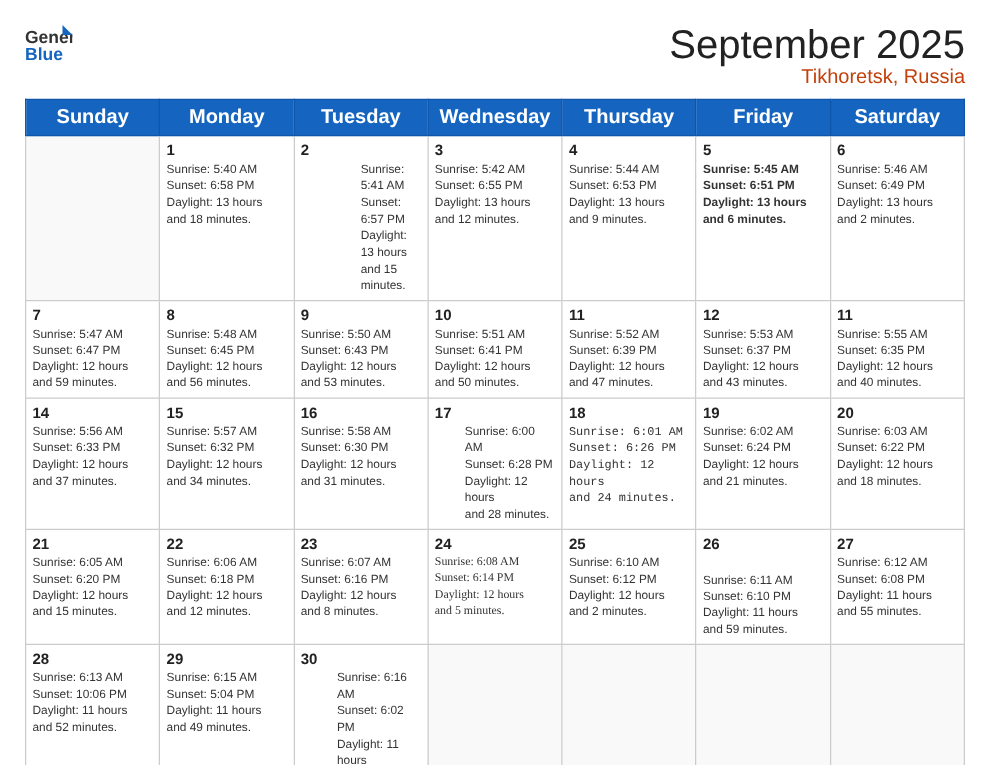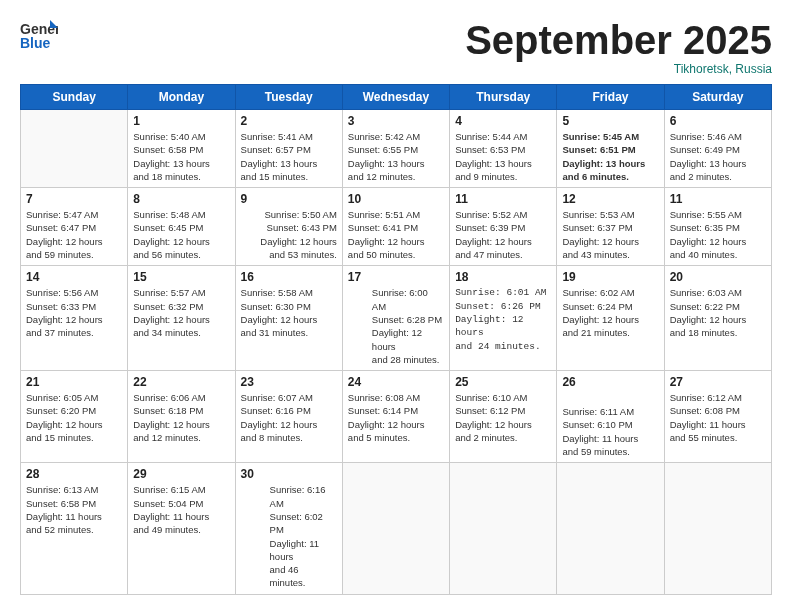--- a/index.html
+++ b/index.html
@@ -24,40 +24,40 @@
     }
     .logo {
       display: flex;
       flex-direction: column;
       align-items: flex-start;
     }
     .title-block {
       text-align: right;
     }
     .title-block h1 {
-      font-size: 40px;
-      font-weight: bold;
+      font-size: 32px;
+      font-weight: normal;
       color: #222;
       line-height: 1.1;
       text-align: right;
     }
     .title-block h2 {
-      font-size: 12px;
+      font-size: 16px;
       font-weight: normal;
-      color: #0f766e;
+      color: #c2410c;
     }
     .calendar {
       width: 100%;
       border-collapse: collapse;
       border: 1px solid #ccc;
     }
     .calendar th {
       background: #1565c0;
       color: #fff;
-      font-size: 12px;
+      font-size: 16px;
       font-weight: bold;
       text-align: center;
       padding: 5px 4px;
       border: 1px solid #1055a8;
     }
     .calendar td {
       vertical-align: top;
       border: 1px solid #ccc;
       padding: 4px 5px;
       width: calc(100% / 7);
@@ -117,21 +117,21 @@
           <td class="empty"></td>
           <td>
             <span class="day-num">1</span>
             <div class="day-info" style="white-space: pre-line;">Sunrise: 5:40 AM
 Sunset: 6:58 PM
 Daylight: 13 hours
 and 18 minutes.</div>
           </td>
           <td>
             <span class="day-num">2</span>
-            <div class="day-info" style="white-space: pre-line;">Sunrise: 5:41 AM
+            <div class="day-info" style="white-space: pre-line; margin-left: 48px;">Sunrise: 5:41 AM
 Sunset: 6:57 PM
 Daylight: 13 hours
 and 15 minutes.</div>
           </td>
           <td>
             <span class="day-num">3</span>
             <div class="day-info" style="white-space: pre-line;">Sunrise: 5:42 AM
 Sunset: 6:55 PM
 Daylight: 13 hours
 and 12 minutes.</div>
@@ -168,21 +168,21 @@
           </td>
           <td>
             <span class="day-num">8</span>
             <div class="day-info" style="white-space: pre-line;">Sunrise: 5:48 AM
 Sunset: 6:45 PM
 Daylight: 12 hours
 and 56 minutes.</div>
           </td>
           <td>
             <span class="day-num">9</span>
-            <div class="day-info" style="white-space: pre-line; text-align: right;">Sunrise: 5:50 AM
+            <div class="day-info" style="white-space: pre-line;">Sunrise: 5:50 AM
 Sunset: 6:43 PM
 Daylight: 12 hours
 and 53 minutes.</div>
           </td>
           <td>
             <span class="day-num">10</span>
             <div class="day-info" style="white-space: pre-line;">Sunrise: 5:51 AM
 Sunset: 6:41 PM
 Daylight: 12 hours
 and 50 minutes.</div>
@@ -277,21 +277,21 @@
           </td>
           <td>
             <span class="day-num">23</span>
             <div class="day-info" style="white-space: pre-line;">Sunrise: 6:07 AM
 Sunset: 6:16 PM
 Daylight: 12 hours
 and 8 minutes.</div>
           </td>
           <td>
             <span class="day-num">24</span>
-            <div class="day-info" style="white-space: pre-line;">Sunrise: 6:08 AM
+            <div class="day-info" style="white-space: pre-line; font-family: Liberation Serif, serif;">Sunrise: 6:08 AM
 Sunset: 6:14 PM
 Daylight: 12 hours
 and 5 minutes.</div>
           </td>
           <td>
             <span class="day-num">25</span>
             <div class="day-info" style="white-space: pre-line;">Sunrise: 6:10 AM
 Sunset: 6:12 PM
 Daylight: 12 hours
 and 2 minutes.</div>
@@ -308,21 +308,21 @@
             <div class="day-info" style="white-space: pre-line;">Sunrise: 6:12 AM
 Sunset: 6:08 PM
 Daylight: 11 hours
 and 55 minutes.</div>
           </td>
         </tr>
         <tr>
           <td>
             <span class="day-num">28</span>
             <div class="day-info" style="white-space: pre-line;">Sunrise: 6:13 AM
-Sunset: 6:58 PM
+Sunset: 10:06 PM
 Daylight: 11 hours
 and 52 minutes.</div>
           </td>
           <td>
             <span class="day-num">29</span>
             <div class="day-info" style="white-space: pre-line;">Sunrise: 6:15 AM
 Sunset: 5:04 PM
 Daylight: 11 hours
 and 49 minutes.</div>
           </td>

